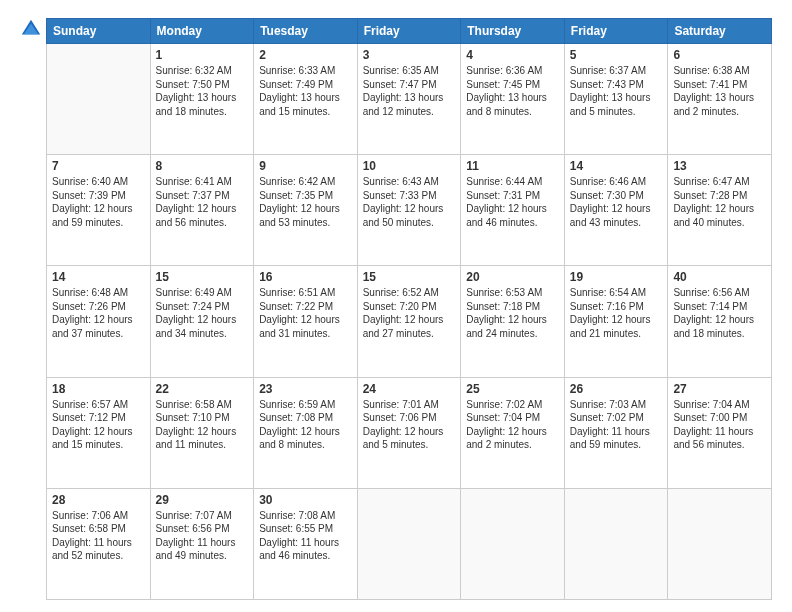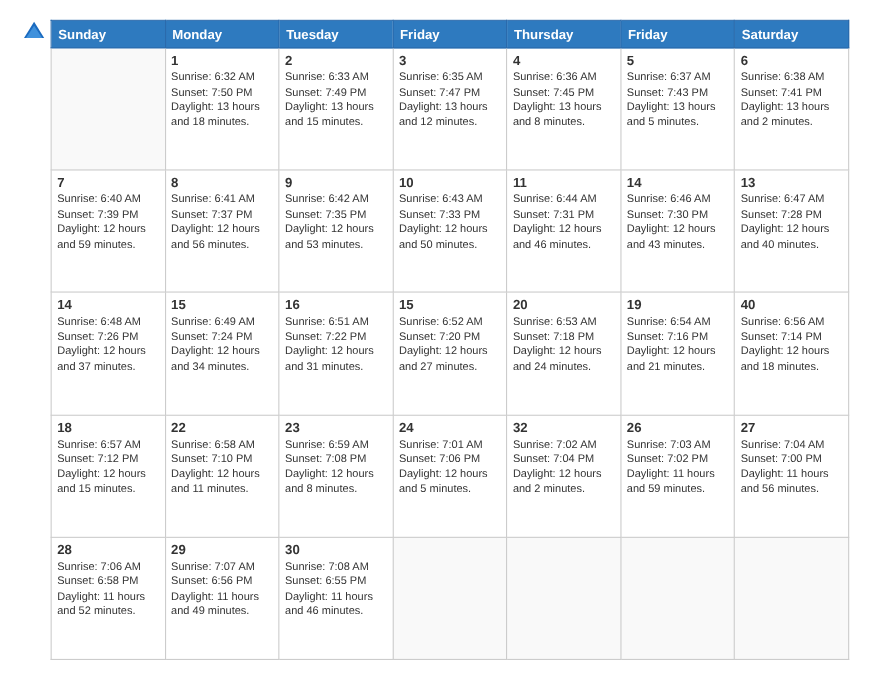--- a/index.html
+++ b/index.html
@@ -223,21 +223,21 @@
           </td>
           <td>
             <span class="day-number">23</span>
             <div class="day-detail">Sunrise: 6:59 AM<br>Sunset: 7:08 PM<br>Daylight: 12 hours<br> and 8 minutes.</div>
           </td>
           <td>
             <span class="day-number">24</span>
             <div class="day-detail">Sunrise: 7:01 AM<br>Sunset: 7:06 PM<br>Daylight: 12 hours<br> and 5 minutes.</div>
           </td>
           <td>
-            <span class="day-number">32</span>
+            <span class="day-number">25</span>
             <div class="day-detail">Sunrise: 7:02 AM<br>Sunset: 7:04 PM<br>Daylight: 12 hours<br> and 2 minutes.</div>
           </td>
           <td>
             <span class="day-number">26</span>
             <div class="day-detail">Sunrise: 7:03 AM<br>Sunset: 7:02 PM<br>Daylight: 11 hours<br> and 59 minutes.</div>
           </td>
           <td>
             <span class="day-number">27</span>
             <div class="day-detail">Sunrise: 7:04 AM<br>Sunset: 7:00 PM<br>Daylight: 11 hours<br> and 56 minutes.</div>
           </td>

